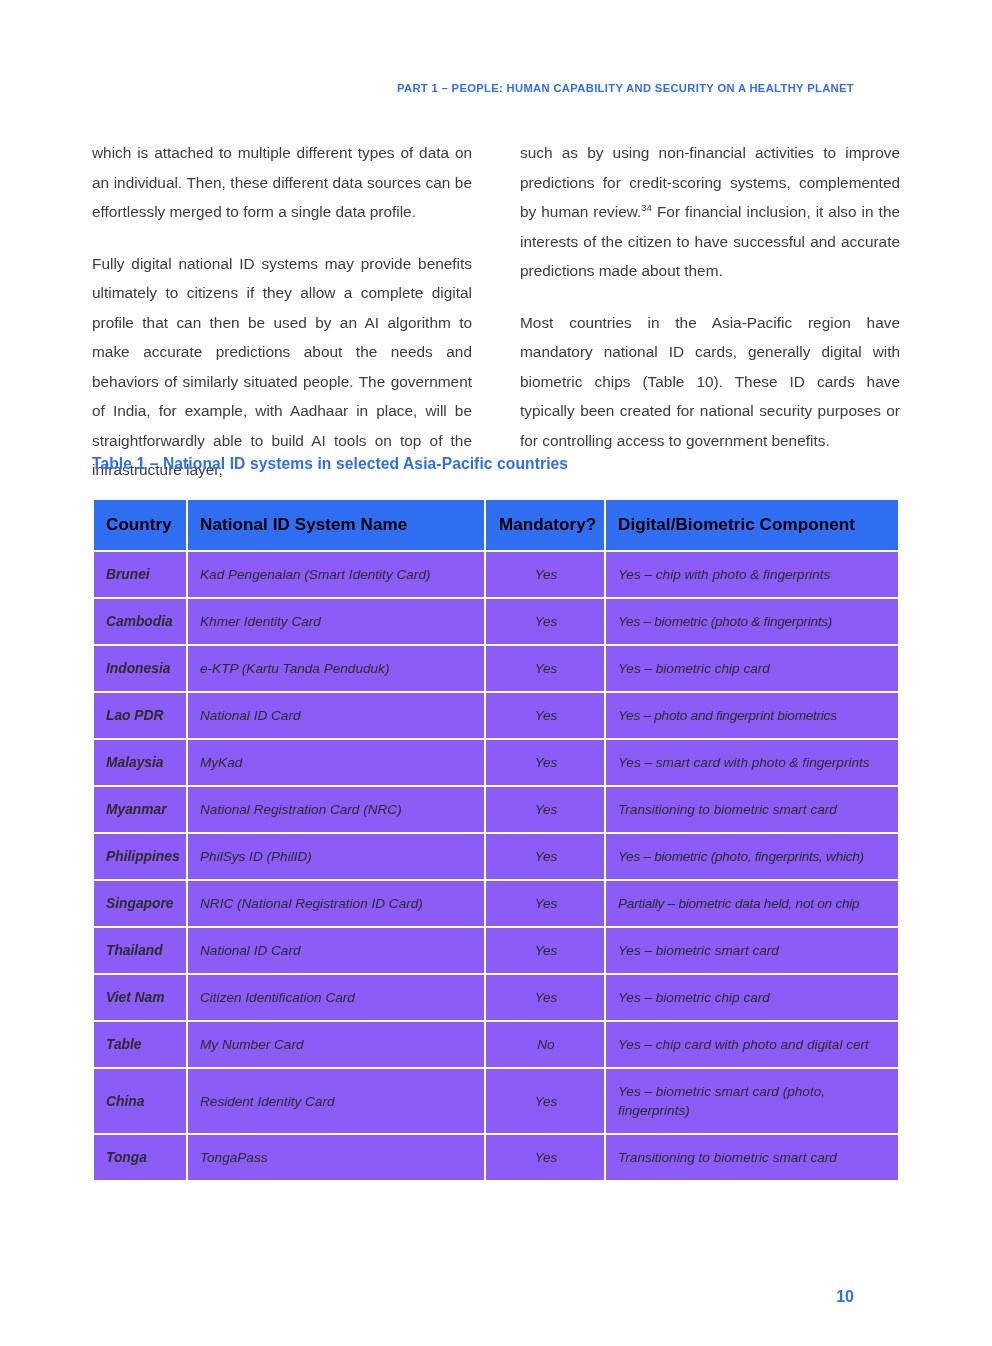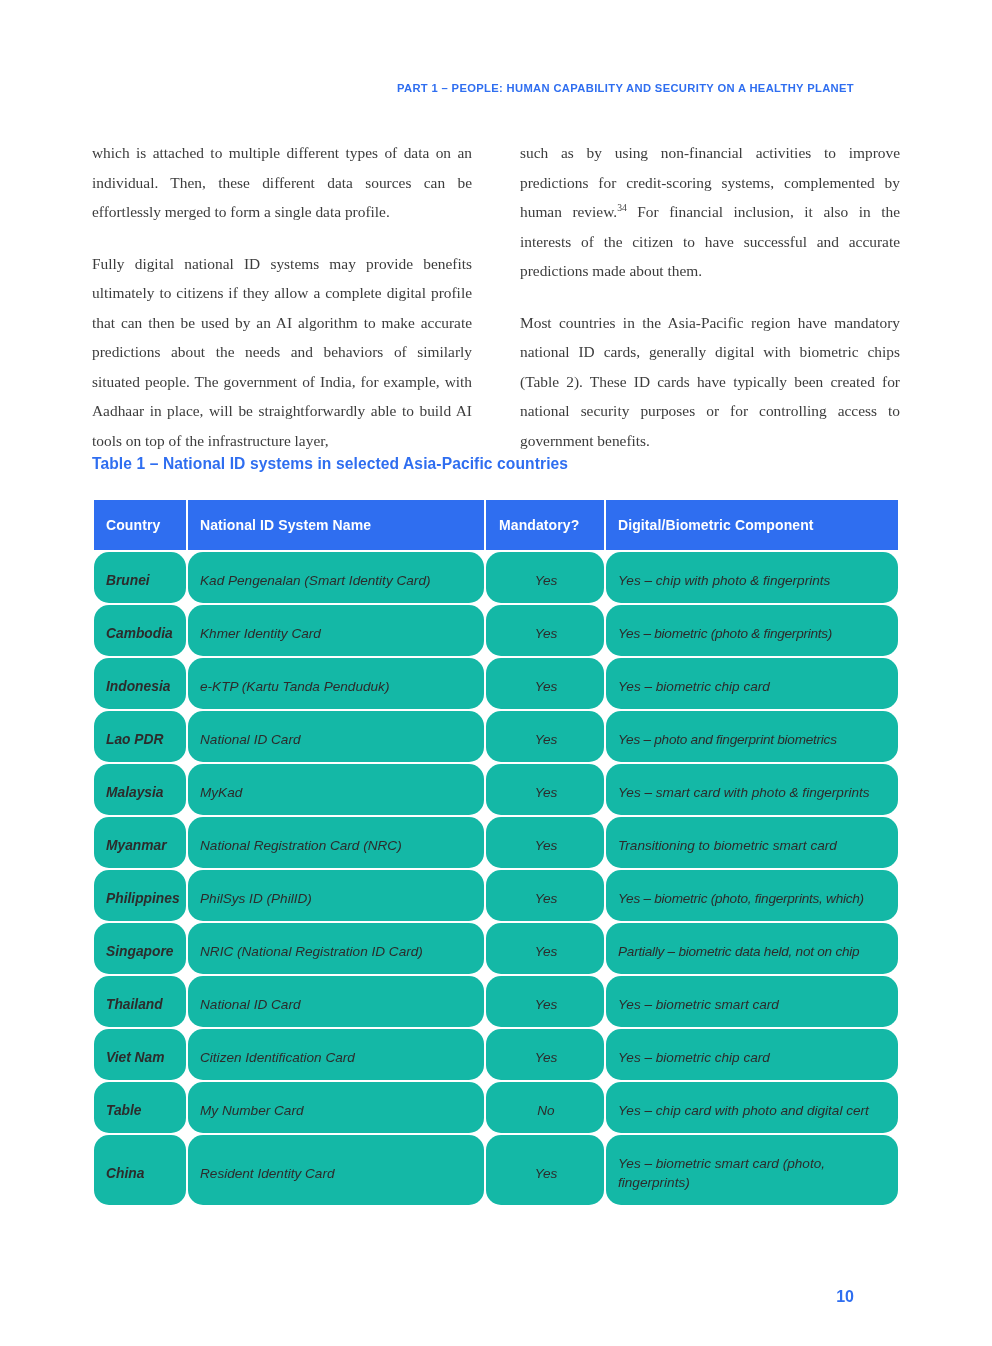--- a/index.html
+++ b/index.html
@@ -32,21 +32,20 @@
     text-align: right;
     white-space: nowrap;
   }
   .columns {
     position: absolute;
     top: 138px;
     left: 92px;
     width: 808px;
     display: flex;
     gap: 48px;
-    font-family: Liberation Serif, serif;
   }
   .col {
     width: 388px;
   }
   .col p {
     margin: 0 0 22px 0;
     font-size: 15.4px;
     line-height: 29.5px;
     text-align: justify;
     color: #3c3c3c;
@@ -75,42 +74,41 @@
     position: absolute;
     top: 498px;
     left: 92px;
     width: 806px;
     border-collapse: separate;
     border-spacing: 2px 2px;
     table-layout: fixed;
   }
   .id-table th {
     background: #2f6ef0;
-    color: #ffffff;
-    font-size: 14px;
+    color: #000000;
+    font-size: 17px;
     font-weight: bold;
     text-align: left;
     padding: 14px 10px 14px 12px;
     height: 22px;
     vertical-align: middle;
     letter-spacing: 0.1px;
   }
   .id-table th.c-mandatory {
     text-align: left;
     padding-left: 13px;
   }
   .id-table td {
-    background: #14b8a6;
+    background: #8b5cf6;
     font-size: 13.6px;
     font-style: italic;
     color: #2c2c2c;
-    padding: 19px 10px 13px 12px;
+    padding: 13px 10px 13px 12px;
     vertical-align: middle;
     line-height: 19px;
-    border-radius: 15px;
   }
   .id-table td.country {
     font-weight: bold;
     font-size: 13.8px;
   }
   .id-table td.mandatory {
     text-align: center;
     font-style: italic;
   }
   .id-table td.component {
@@ -143,21 +141,21 @@
 
   <div class="columns">
 
     <div class="col">
       <p>which is attached to multiple different types of data on an individual. Then, these different data sources can be effortlessly merged to form a single data profile.</p>
       <p>Fully digital national ID systems may provide benefits ultimately to citizens if they allow a complete digital profile that can then be used by an AI algorithm to make accurate predictions about the needs and behaviors of similarly situated people. The government of India, for example, with Aadhaar in place, will be straightforwardly able to build AI tools on top of the infrastructure layer,</p>
     </div>
 
     <div class="col">
       <p><span>such as by using non-financial activities to improve predictions for credit-scoring systems, complemented by human review.</span><sup>34</sup><span> For financial inclusion, it also in the interests of the citizen to have successful and accurate predictions made about them.</span></p>
-      <p>Most countries in the Asia-Pacific region have mandatory national ID cards, generally digital with biometric chips (Table 2). These ID cards have typically been created for national security purposes or for controlling access to government benefits.</p>
+      <p>Most countries in the Asia-Pacific region have mandatory national ID cards, generally digital with biometric chips (Table 10). These ID cards have typically been created for national security purposes or for controlling access to government benefits.</p>
     </div>
 
   </div>
 
   <div class="table-caption">Table 1 – National ID systems in selected Asia-Pacific countries</div>
 
   <table class="id-table">
     <colgroup>
       <col class="w-country">
       <col class="w-system">
@@ -238,18 +236,24 @@
         <td>My Number Card</td>
         <td class="mandatory">No</td>
         <td class="component">Yes – chip card with photo and digital cert</td>
       </tr>
       <tr>
         <td class="country">China</td>
         <td>Resident Identity Card</td>
         <td class="mandatory">Yes</td>
         <td class="component">Yes – biometric smart card (photo, fingerprints)</td>
       </tr>
+      <tr>
+        <td class="country">Tonga</td>
+        <td>TongaPass</td>
+        <td class="mandatory">Yes</td>
+        <td class="component">Transitioning to biometric smart card</td>
+      </tr>
     </tbody>
   </table>
 
   <div class="page-number">10</div>
 
 </div>
 
 </body></html>

